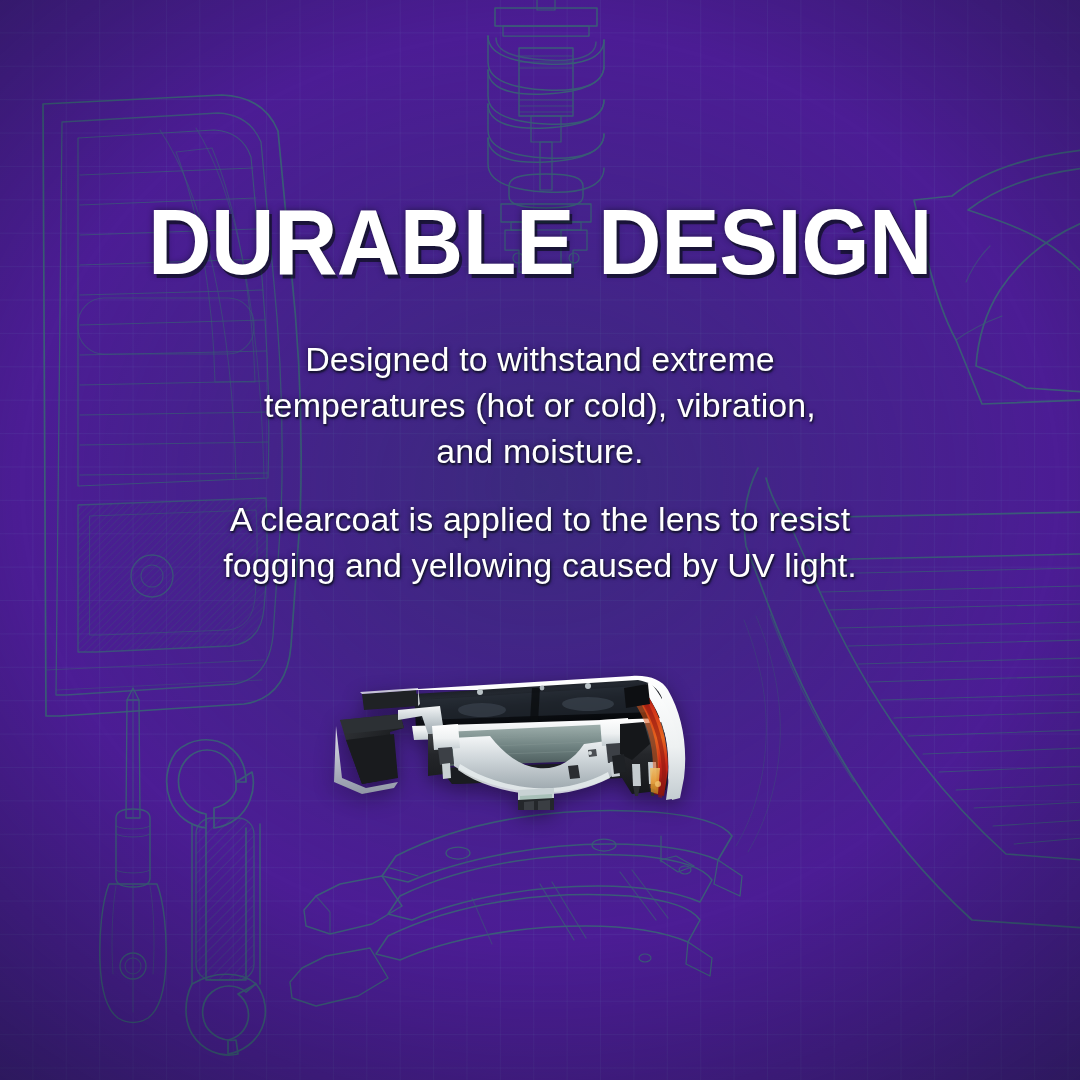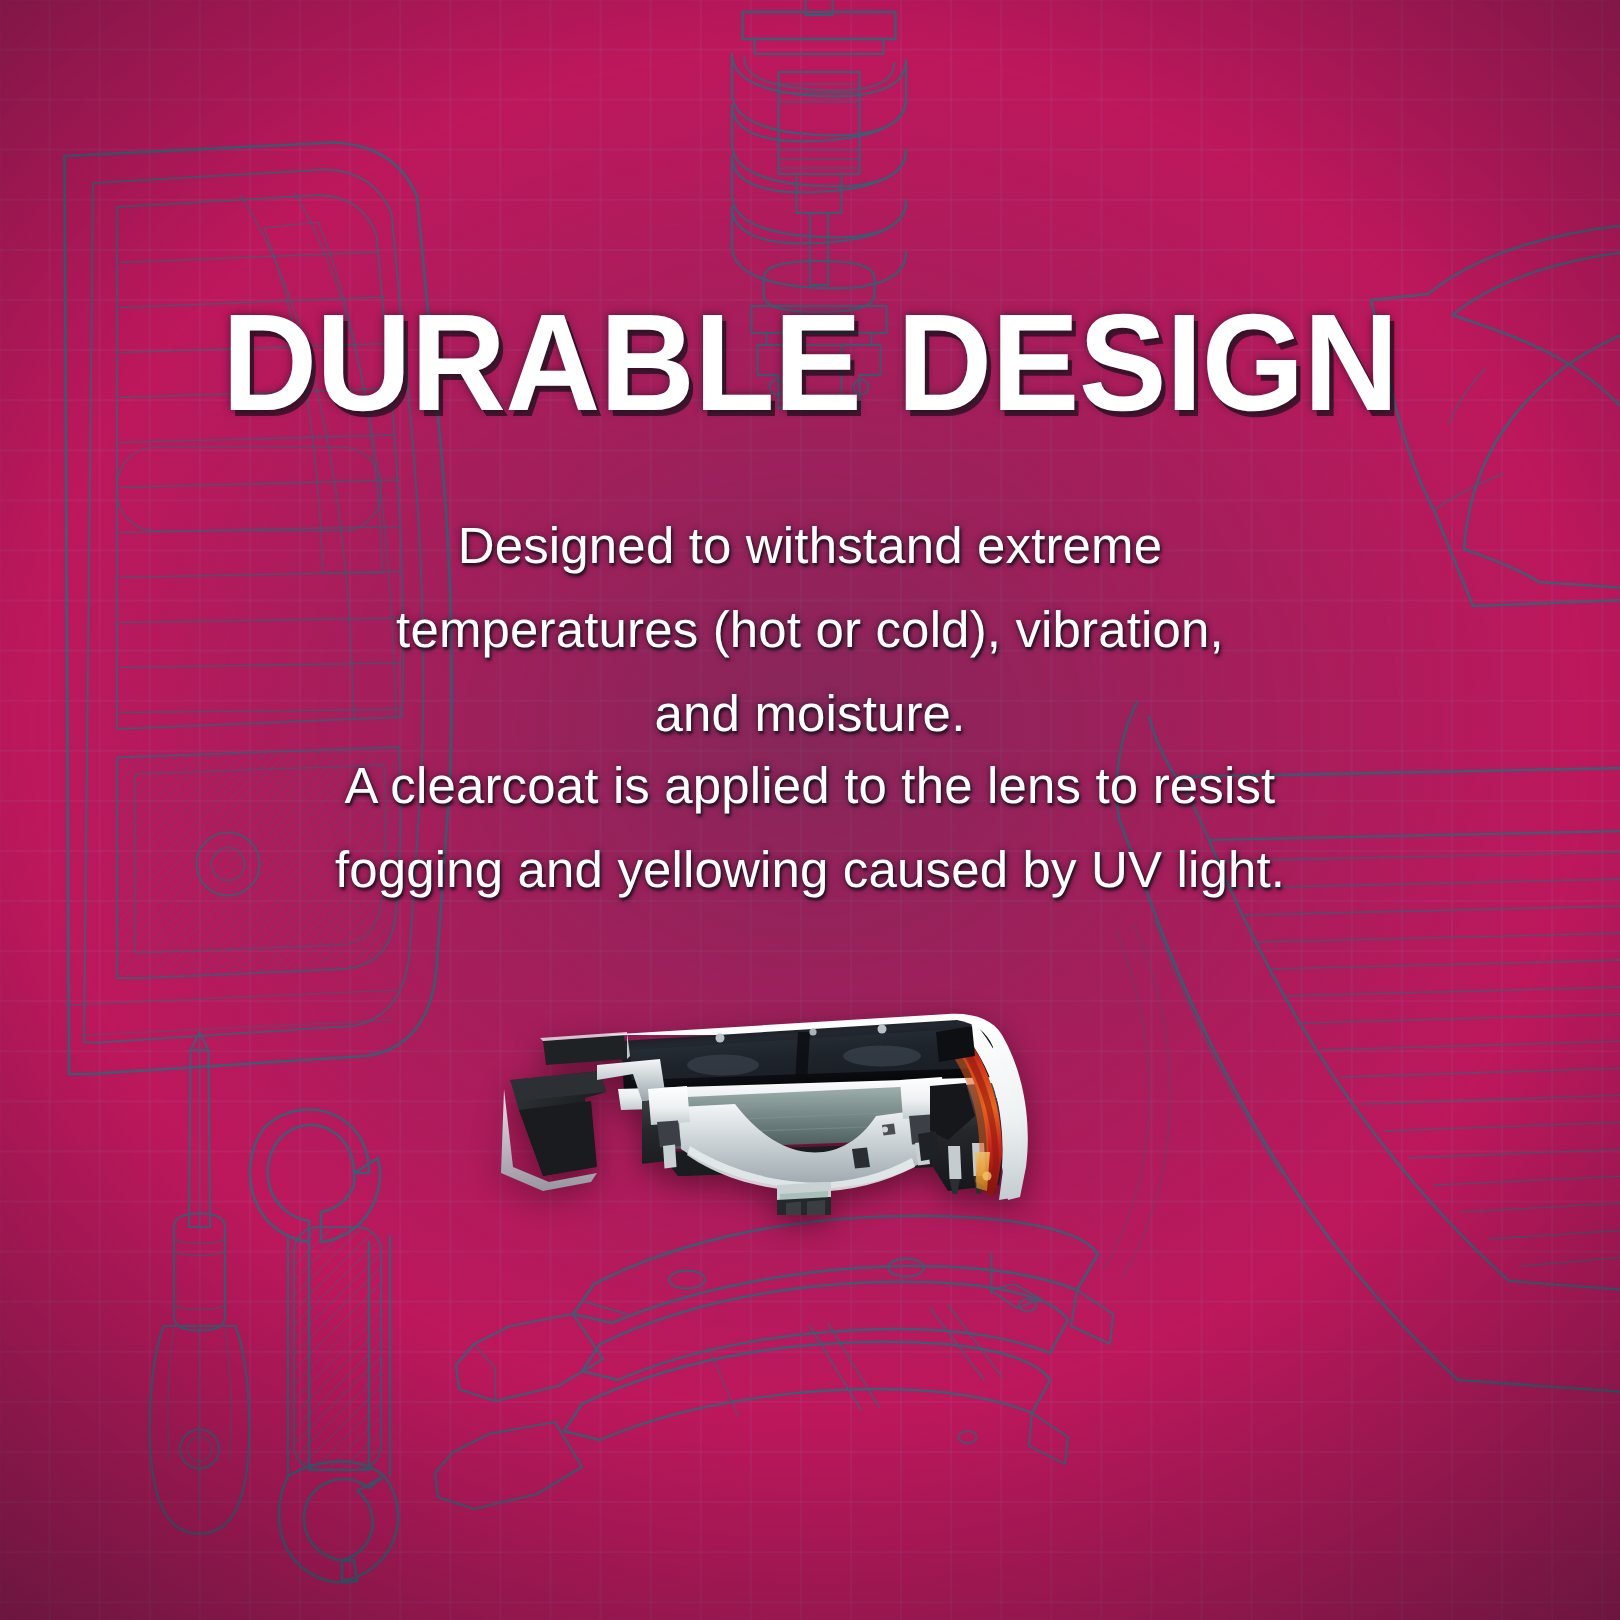--- a/index.html
+++ b/index.html
@@ -8,21 +8,21 @@
     background: #0f2230;
   }
   body {
     font-family: "Liberation Sans", sans-serif;
   }
   #canvas {
     position: relative;
     width: 1080px;
     height: 1080px;
     overflow: hidden;
-    background: #be185d;
+    background: #4c1d95;
   }
 
   
   .bg-layer {
     position: absolute;
     inset: 0;
     pointer-events: none;
   }
   #grid-layer {
     background-image:
@@ -71,21 +71,21 @@
       0 0 6px rgba(6,14,20,0.55);
     white-space: nowrap;
   }
   .para {
     position: absolute;
     left: 50%;
     transform: translateX(-50%);
     margin: 0;
     color: #ffffff;
     font-size: 34px;
-    line-height: 56px;
+    line-height: 46px;
     font-weight: 400;
     letter-spacing: 0.1px;
     text-shadow:
       1px 2px 2px rgba(6,14,20,0.75),
       0 0 5px rgba(6,14,20,0.6);
     white-space: pre-line;
   }
   #para-1 { top: 336px; width: 800px; }
   #para-2 { top: 496px; width: 860px; }
 

